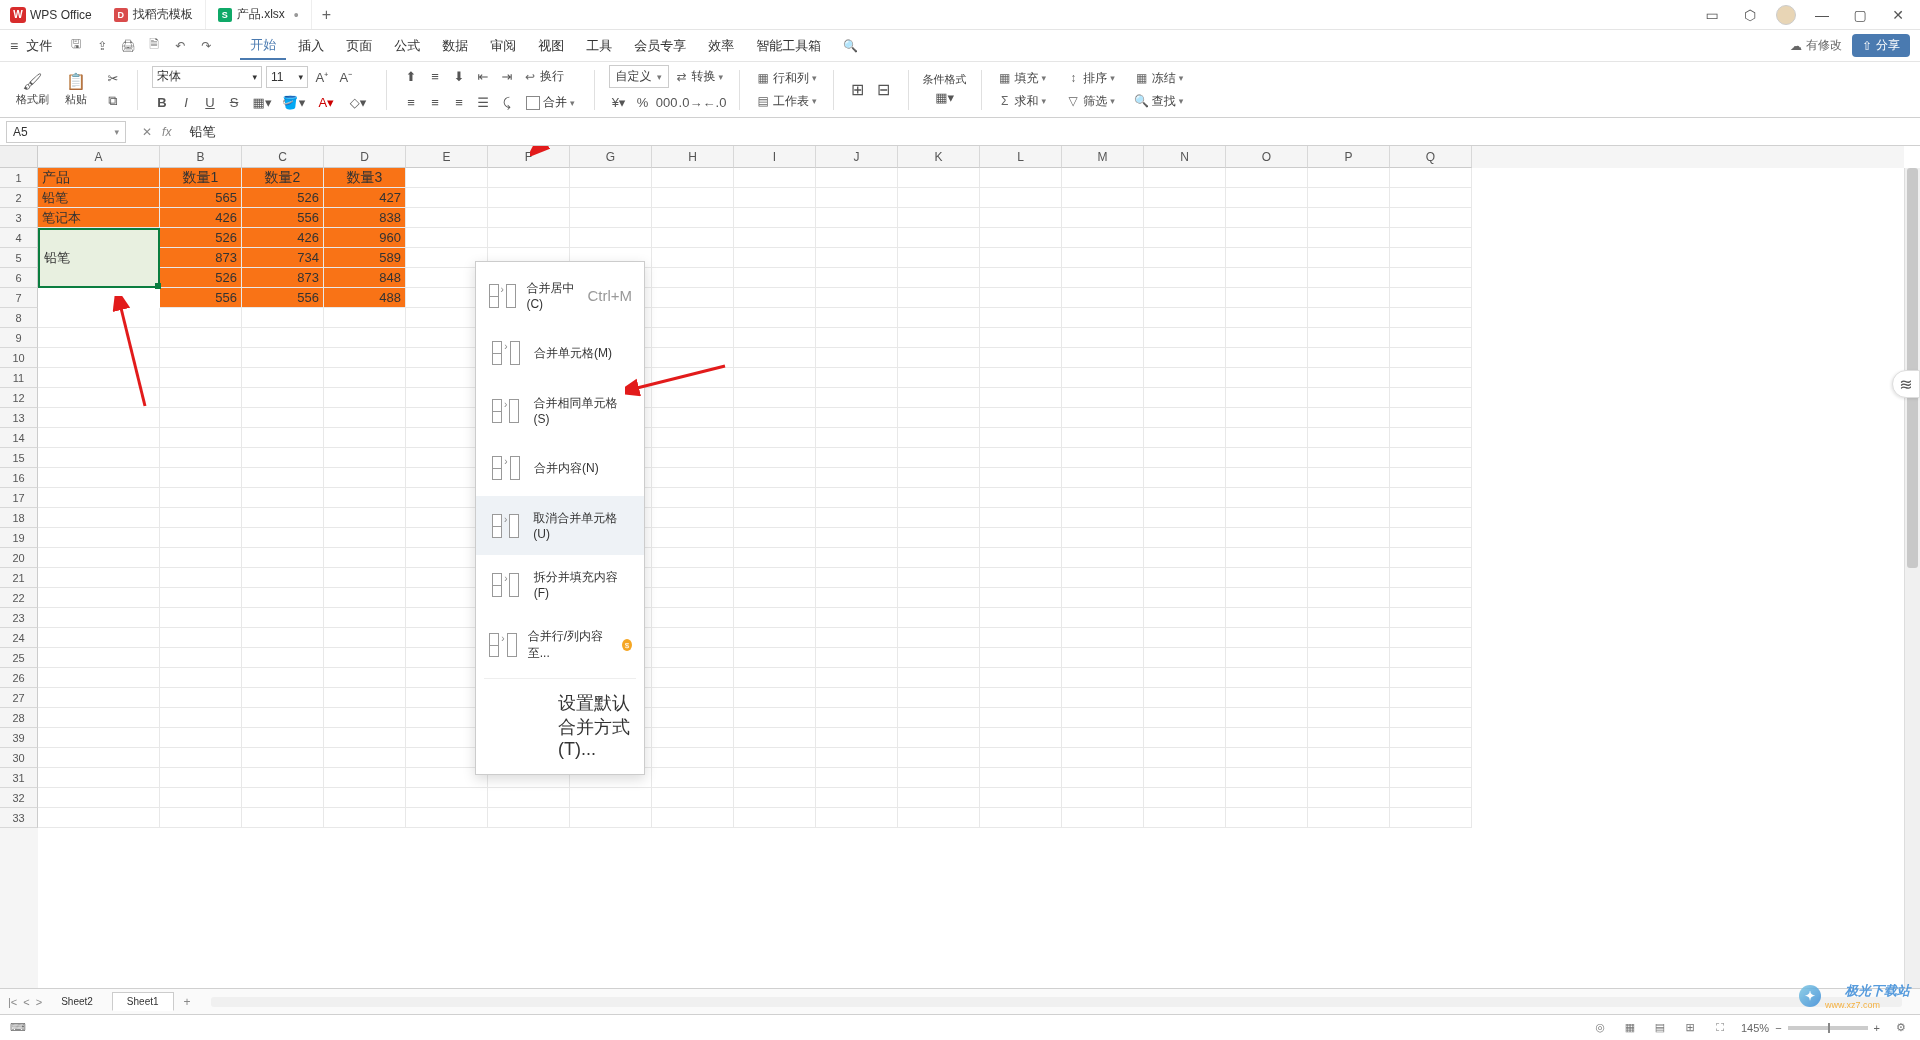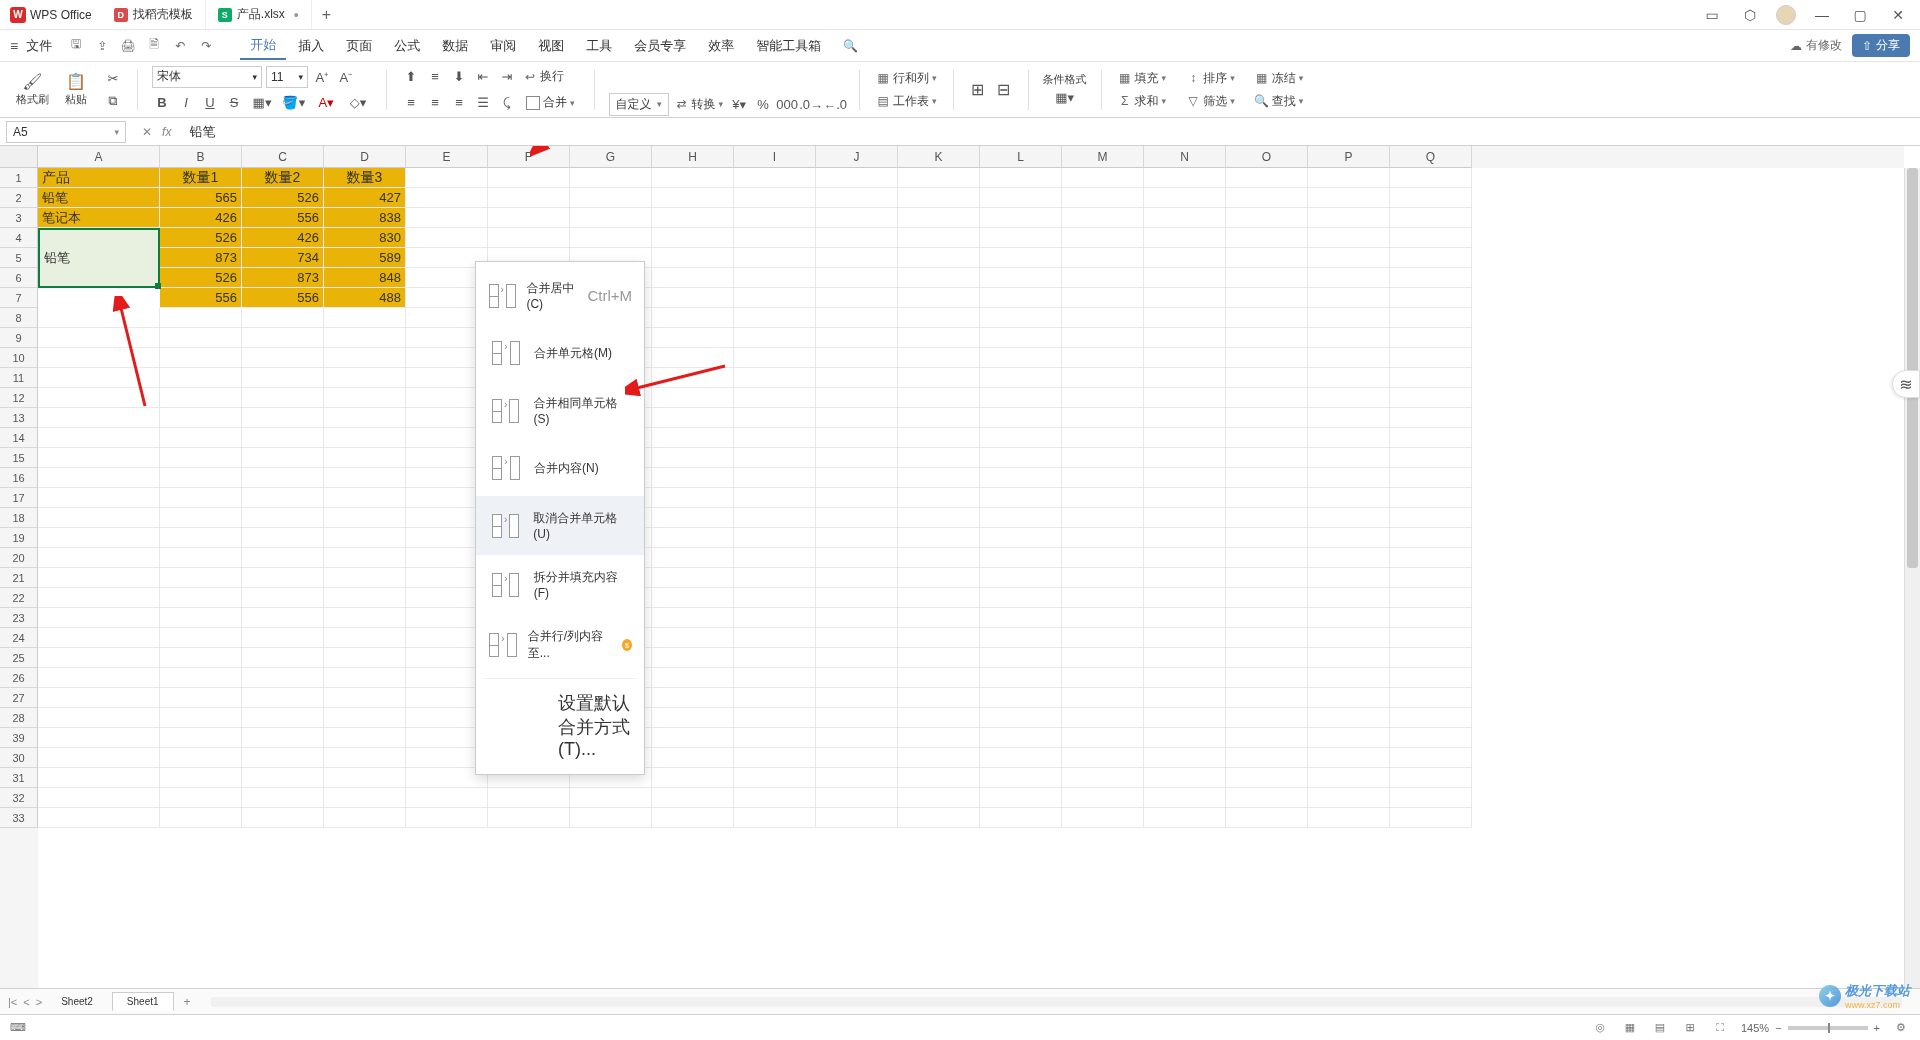--- a/index.html
+++ b/index.html
@@ -68,21 +68,21 @@
 .col-header.colA { width: 122px; }
 .col-header.std { width: 82px; }
 .row-headers { position: absolute; left: 0; top: 22px; width: 38px; bottom: 0; background: #f5f5f5; }
 .row-header { height: 20px; border-bottom: 1px solid #d8d8d8; border-right: 1px solid #ccc; display: flex; align-items: center; justify-content: center; font-size: 11px; color: #555; }
 .cells { position: absolute; left: 38px; top: 22px; right: 16px; bottom: 0; }
 .cell-row { display: flex; height: 20px; }
 .cell { border-right: 1px solid #e8e8e8; border-bottom: 1px solid #e8e8e8; padding: 0 4px; display: flex; align-items: center; font-size: 13px; }
 .cell.colA { width: 122px; }
 .cell.std { width: 82px; justify-content: flex-end; }
 .cell.hdr { font-size: 14px; }
-.data-region { background: #eab308; }
+.data-region { background: #f97316; }
 .merged-sel { position: absolute; left: 0; top: 60px; width: 122px; height: 60px; border: 2px solid #0a7d3f; background: #e8f0e0; display: flex; align-items: center; padding: 0 4px; font-size: 13px; }
 .sel-handle { position: absolute; right: -3px; bottom: -3px; width: 6px; height: 6px; background: #0a7d3f; }
 .vscroll { position: absolute; right: 0; top: 22px; width: 16px; bottom: 0; background: #f0f0f0; border-left: 1px solid #ddd; }
 .vscroll-thumb { position: absolute; top: 0; left: 2px; right: 2px; height: 400px; background: #c8c8c8; border-radius: 3px; }
 
 
 .merge-dropdown { position: absolute; left: 475px; top: 115px; width: 170px; background: #fff; border: 1px solid #ccc; box-shadow: 0 4px 12px rgba(0,0,0,0.15); z-index: 100; padding: 4px 0; }
 .dd-item { display: flex; align-items: center; padding: 14px 12px; gap: 10px; cursor: pointer; font-size: 12px; }
 .dd-item.highlighted { background: #eef2f6; }
 .dd-icon { width: 36px; height: 28px; display: flex; align-items: center; justify-content: center; position: relative; }
@@ -107,21 +107,21 @@
 .hscroll-track { flex: 1; margin: 0 10px; height: 10px; background: #f0f0f0; position: relative; border-radius: 3px; }
 
 
 .statusbar { height: 26px; display: flex; align-items: center; border-top: 1px solid #d0d0d0; padding: 0 10px; font-size: 11px; color: #666; }
 .statusbar-left { display: flex; align-items: center; gap: 10px; }
 .statusbar-right { margin-left: auto; display: flex; align-items: center; gap: 12px; }
 .view-btn { width: 18px; height: 18px; display: flex; align-items: center; justify-content: center; color: #777; }
 .zoom-group { display: flex; align-items: center; gap: 6px; }
 .watermark { position: absolute; right: 10px; bottom: 30px; display: flex; align-items: center; gap: 4px; opacity: 0.85; z-index: 50; }
 .watermark-logo { width: 22px; height: 22px; background: linear-gradient(135deg,#7ec8e3,#3a8bd8); border-radius: 50%; display: flex; align-items: center; justify-content: center; color: #fff; font-weight: bold; font-size: 12px; }
-.watermark-text { font-size: 13px; color: #3a8bd8; font-style: italic; font-weight: bold; }
+.watermark-text { font-size: 13px; color: #3a8bd8; font-style: italic; font-weight: bold; margin-left: 20px; }
 .watermark-sub { font-size: 9px; color: #f5a623; }
 
 .side-widget { position: absolute; right: 0; top: 370px; width: 28px; height: 28px; background: #fff; border: 1px solid #ddd; border-radius: 50% 0 0 50%; display: flex; align-items: center; justify-content: center; font-size: 16px; color: #555; box-shadow: -1px 1px 3px rgba(0,0,0,0.1); }
 </style>
 </head>
 <body>
 
 <div class="titlebar">
   <div class="app-logo">
     <span class="wps-icon">W</span>
@@ -250,21 +250,21 @@
       <span class="fmt-btn">☰</span>
       <span class="fmt-btn">⤹</span>
       <div class="merge-btn">
         <span class="merge-icon"></span>
         <span>合并</span>
         <span class="dd">▾</span>
       </div>
     </div>
   </div>
   <div class="ribbon-divider"></div>
-  <div class="ribbon-group" style="flex-direction:row;align-items:flex-end;gap:4px">
+  <div class="ribbon-group" style="flex-direction:column;align-items:flex-start;gap:4px">
     <div class="ribbon-row">
       <div class="ribbon-label-btn" style="border:1px solid #ccc;padding:2px 6px;width:60px;justify-content:space-between">
           <span>自定义</span>
           <span class="dd">▾</span>
         </div>
       <div class="ribbon-label-btn">
           <span class="small-icon">⇄</span>
           <span>转换</span>
           <span class="dd">▾</span>
         </div>
@@ -469,21 +469,21 @@
         <div class="cell std"></div>
         <div class="cell std"></div>
         <div class="cell std"></div>
         <div class="cell std"></div>
         <div class="cell std"></div>
       </div>
       <div class="cell-row">
         <div class="cell colA data-region" style="justify-content: flex-start;">文具盒</div>
         <div class="cell std data-region">526</div>
         <div class="cell std data-region">426</div>
-        <div class="cell std data-region">830</div>
+        <div class="cell std data-region">960</div>
         <div class="cell std"></div>
         <div class="cell std"></div>
         <div class="cell std"></div>
         <div class="cell std"></div>
         <div class="cell std"></div>
         <div class="cell std"></div>
         <div class="cell std"></div>
         <div class="cell std"></div>
         <div class="cell std"></div>
         <div class="cell std"></div>

